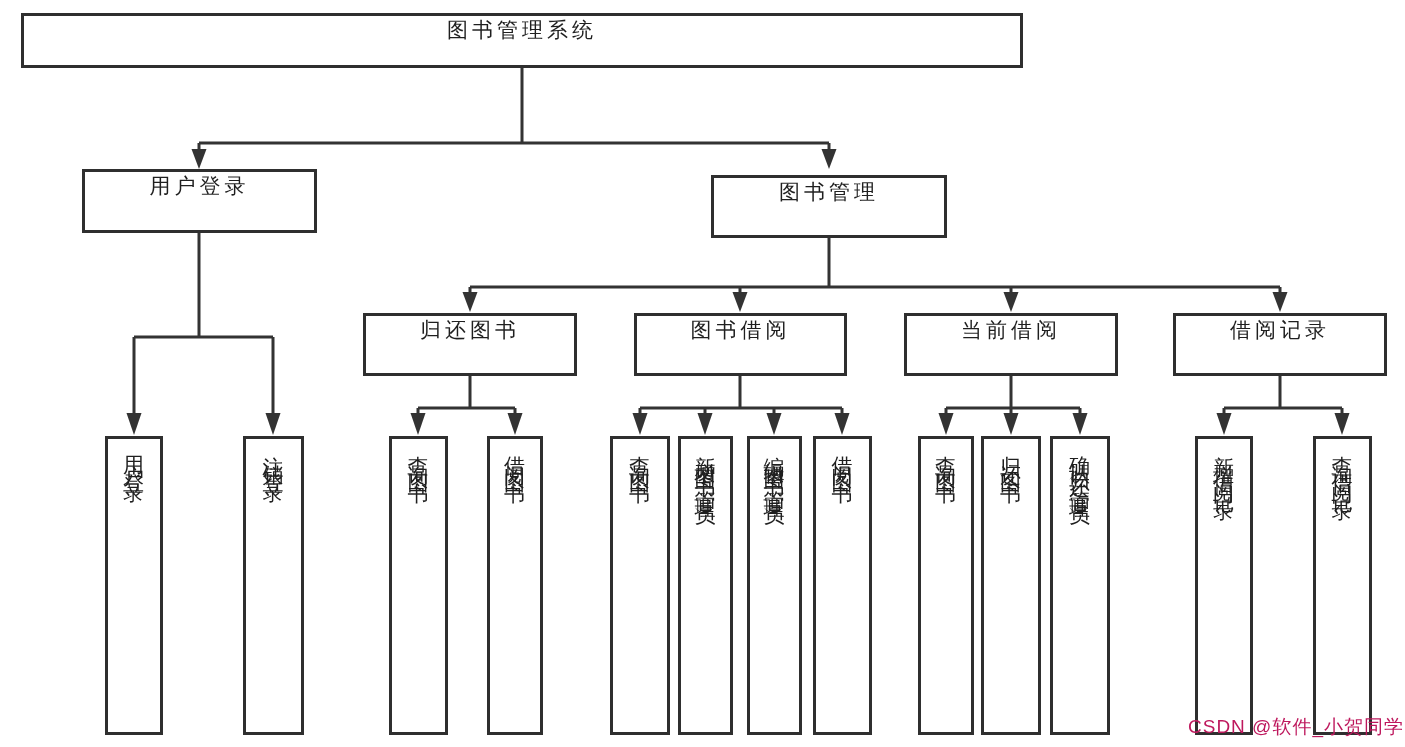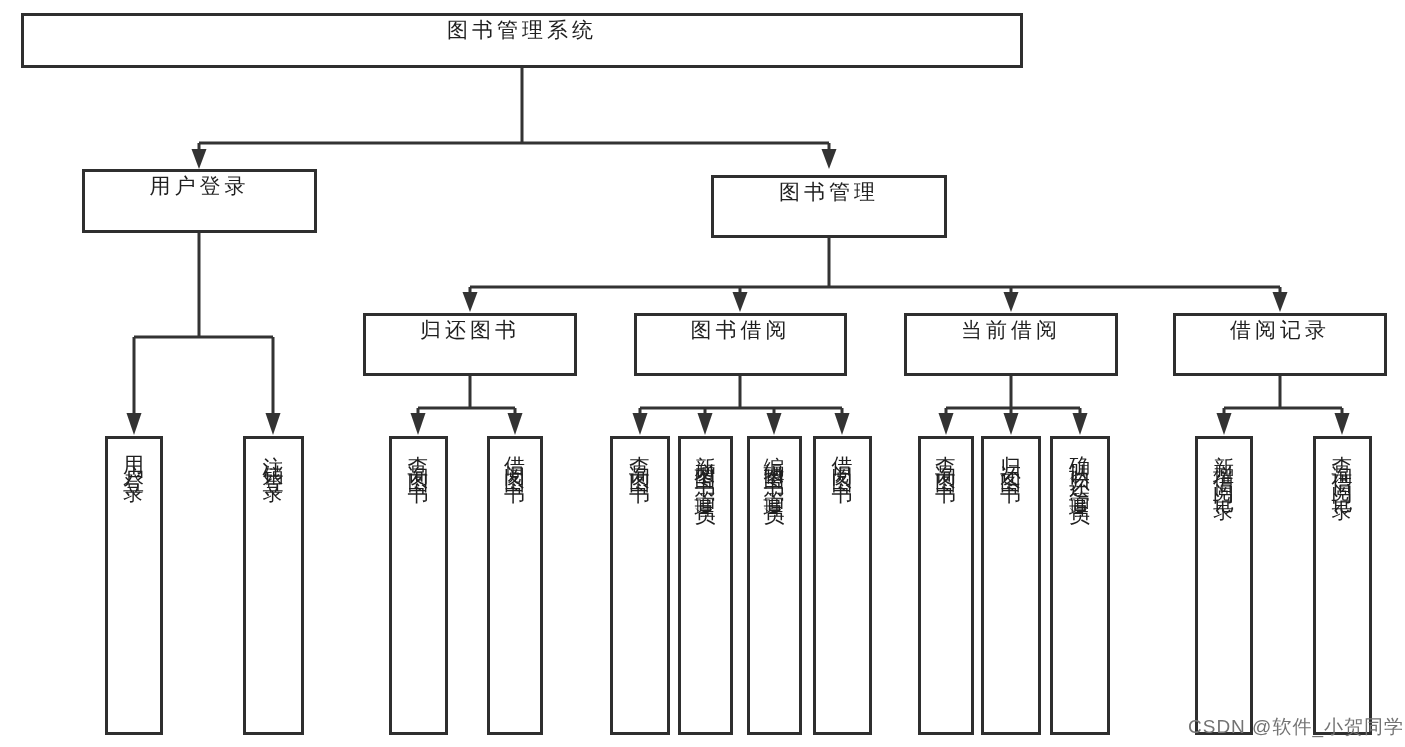--- a/index.html
+++ b/index.html
@@ -34,21 +34,21 @@
     font-size: 21px;
     letter-spacing: 9px;
     color: #1f1f1f;
     line-height: 1;
   }
   .watermark {
     position: absolute;
     left: 1188px;
     top: 714px;
     font-size: 19px;
-    color: #737373;
+    color: #be185d;
     letter-spacing: 1px;
     z-index: 3;
     white-space: nowrap;
   }
   .lines path { stroke: #333333; stroke-width: 3; fill: none; }
   .lines polygon { fill: #333333; stroke: none; }
 </style>
 </head>
 <body>
 

